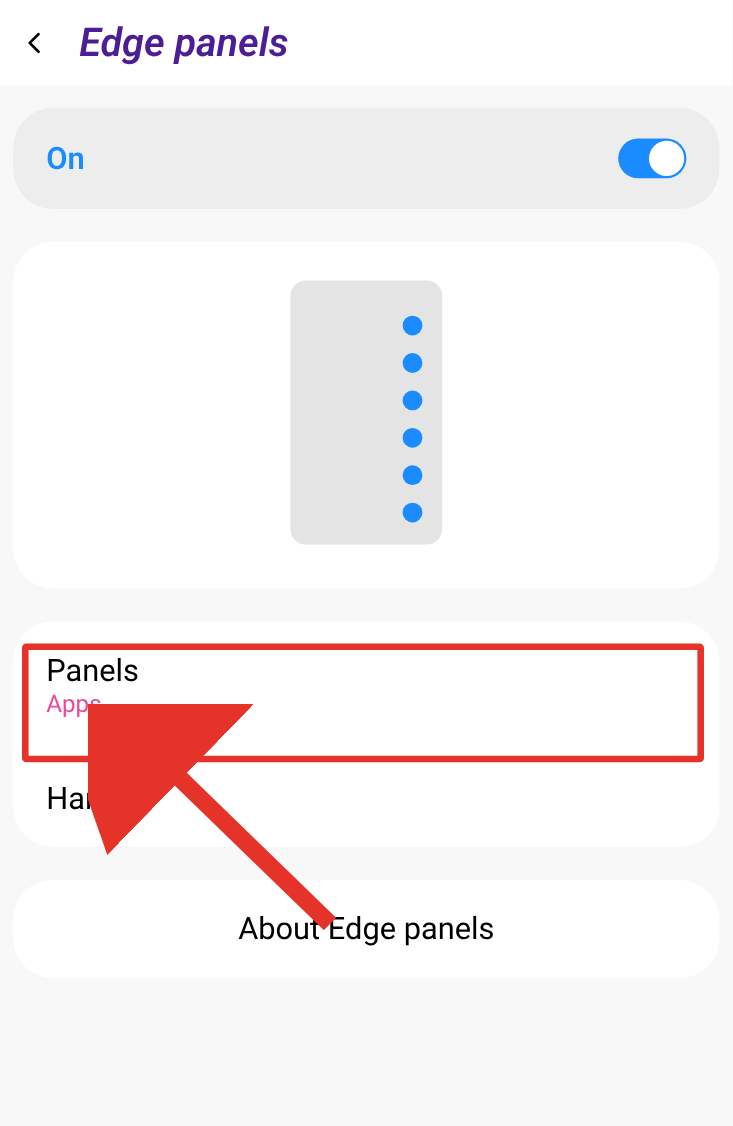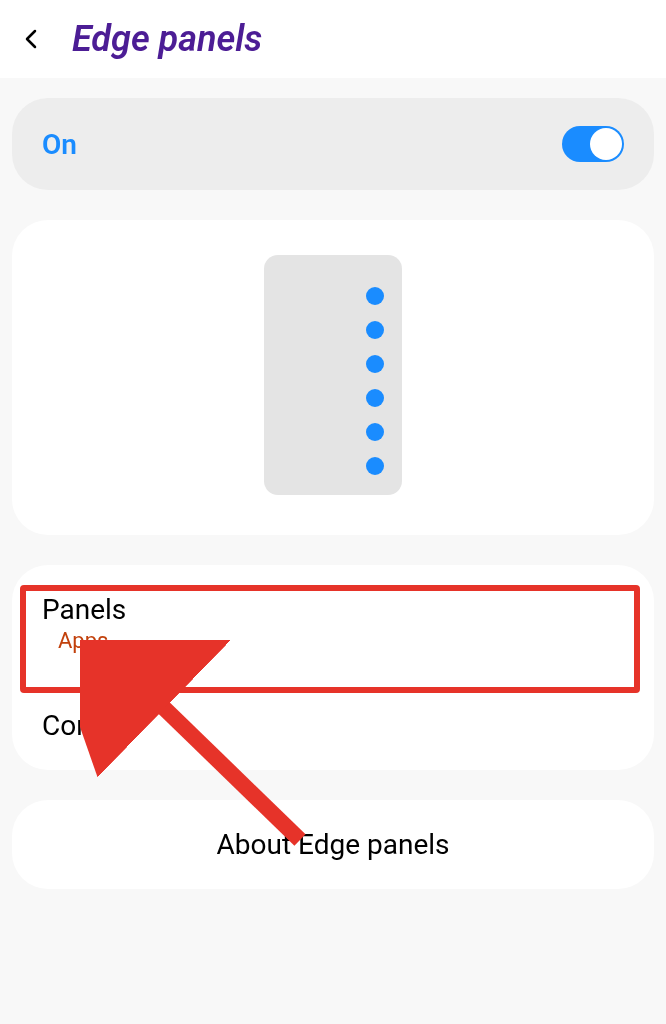--- a/index.html
+++ b/index.html
@@ -101,23 +101,22 @@
       cursor: pointer;
       position: relative;
     }
     .list-item-title {
       font-size: 28px;
       color: #000;
       font-weight: 400;
     }
     .list-item-sub {
       font-size: 22px;
-      color: #c2410c;
+      color: #ec4899;
       margin-top: 2px;
-      margin-left: 16px;
     }
     .list-card2 {
       margin: 30px 12px 0;
       background: #fff;
       border-radius: 36px;
       text-align: center;
     }
     .highlight-box {
       position: absolute;
       left: 20px;
@@ -168,21 +167,21 @@
     </div>
   </div>
 </div>
 
 <div class="list-card">
   <div class="list-item">
     <div class="list-item-title">Panels</div>
     <div class="list-item-sub">Apps</div>
   </div>
   <div class="list-item">
-    <div class="list-item-title">Contact</div>
+    <div class="list-item-title">Handle</div>
   </div>
 </div>
 
 <div class="list-card2">
   <div class="list-item">
     <div class="list-item-title">About Edge panels</div>
   </div>
 </div>
 
 <div class="highlight-box"></div>

